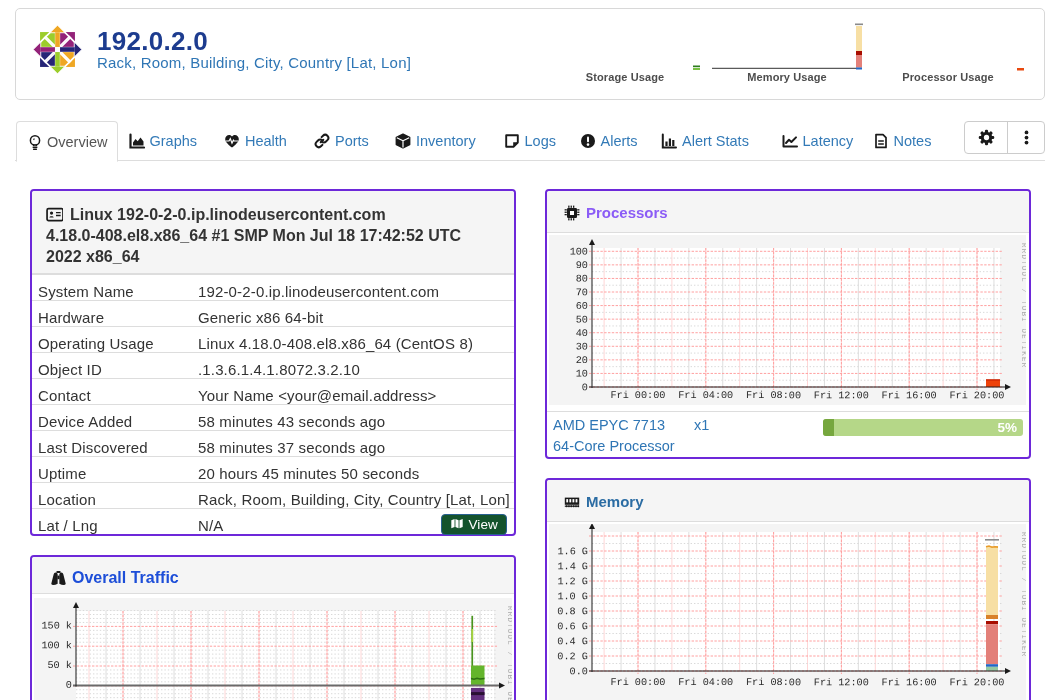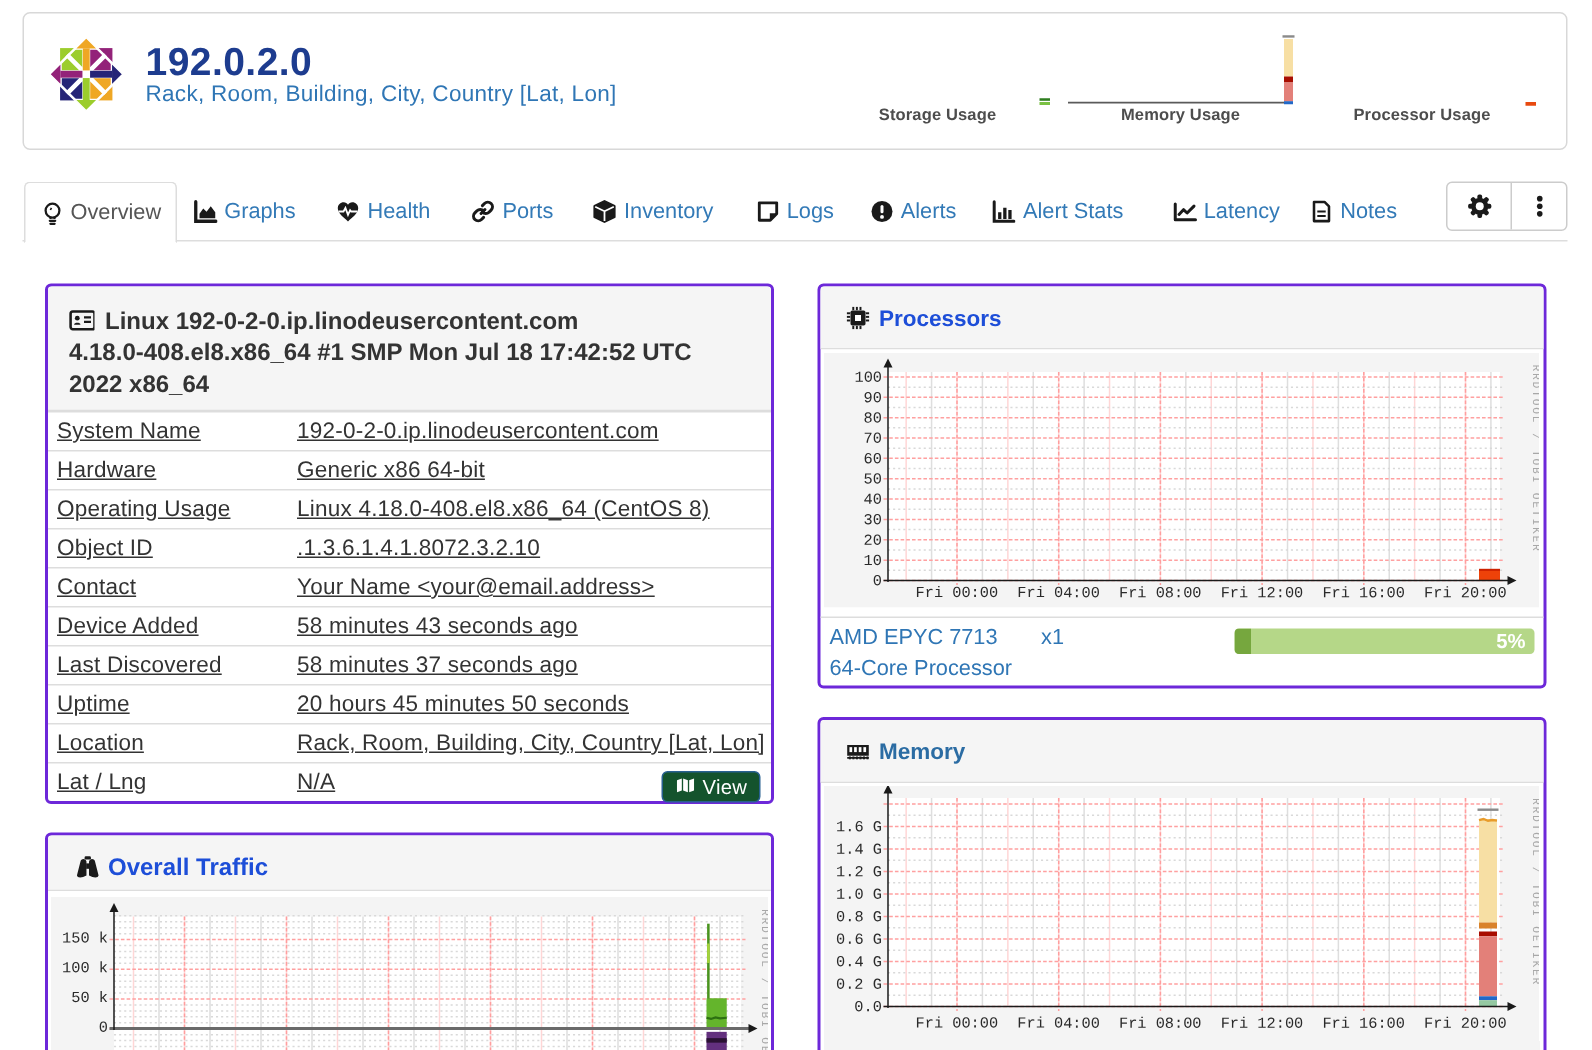--- a/index.html
+++ b/index.html
@@ -13,21 +13,21 @@
   font-size:14.5px; color:#337ab7; position:absolute; top:0; }
 .tab svg { flex:none; }
 .tab.active { background:#fff; border:1px solid #ddd; border-bottom:1px solid #fff; border-radius:4px 4px 0 0;
   color:#555; height:41px; padding:0 10px; gap:4px; }
 .btngroup { position:absolute; left:964px; top:121px; width:81px; height:33px; border:1px solid #ccc;
   border-radius:4px; display:flex; }
 .btngroup .b { flex:1; display:flex; align-items:center; justify-content:center; }
 .btngroup .b:first-child { border-right:1px solid #ccc; flex:0 0 43px; }
 .panel { position:absolute; background:#fff; border:2px solid #6d28d9; border-radius:4px; }
 .phead { background:#f5f5f5; border-bottom:1px solid #ddd; border-radius:3px 3px 0 0; }
-.irow { display:flex; height:26px; border-top:1px solid #ddd; align-items:center; font-size:15px; color:#333; position:relative; letter-spacing:0.15px;text-decoration:underline; }
+.irow { display:flex; height:26px; border-top:1px solid #ddd; align-items:flex-end; font-size:15px; color:#333; position:relative; letter-spacing:0.15px; }
 .ilbl { width:166px; padding-left:6px; flex:none; }
 .ival { flex:1; }
 .viewbtn { position:absolute; right:7px; top:4.5px; background:#14532d; border:1px solid #286090; color:#fff;
   border-radius:4px; font-size:13.5px; height:21px; padding:0 8px; display:flex; align-items:center; }
 </style></head>
 <body>
 <div class="hcard"></div>
 <svg width="49" height="49" viewBox="0 0 50 50" style="position:absolute;left:33px;top:25px">
     <rect x="7.2" y="7.2" width="15.1" height="15.1" fill="#9ccd2c"></rect>
     <rect x="27.7" y="7.2" width="15.1" height="15.1" fill="#932279"></rect>
@@ -340,21 +340,21 @@
 <text x="38" y="30.4" text-anchor="end" font-family="Liberation Mono, monospace" font-size="10.2" fill="#2a2a2a" transform="rotate(0.03)">150 k</text>
 <text x="38" y="50.2" text-anchor="end" font-family="Liberation Mono, monospace" font-size="10.2" fill="#2a2a2a" transform="rotate(0.03)">100 k</text>
 <text x="38" y="70.0" text-anchor="end" font-family="Liberation Mono, monospace" font-size="10.2" fill="#2a2a2a" transform="rotate(0.03)">50 k</text>
 <text x="38" y="89.8" text-anchor="end" font-family="Liberation Mono, monospace" font-size="10.2" fill="#2a2a2a" transform="rotate(0.03)">0</text>
 <text x="474" y="8" font-family="Liberation Mono, monospace" font-size="7.5" fill="#a8a8a8" letter-spacing="1.2" transform="rotate(90 474 8)">RRDTOOL / TOBI OETIKER</text>
       </svg>
     </div>
 </div>
 
 <div class="panel" style="left:545px;top:189px;width:486px;height:270px">
-  <div class="phead" style="height:41.5px;padding:13px 10px 0 17px;font-size:15px;font-weight:bold;color:#1d4ed8">
+  <div class="phead" style="height:41.5px;padding:13px 10px 0 17px;font-size:15px;font-weight:bold;color:#8b5cf6">
     <svg width="16" height="16" viewBox="0 0 16 16" style="vertical-align:-3px;margin-right:6px">
         <g>
           <rect x="3" y="3" width="10" height="10" rx="1.2" fill="#1a1a1a"></rect>
           <rect x="6" y="6" width="4" height="4" fill="#fff"></rect>
           <rect x="4.2" y="0.6" width="1.3" height="2.2" fill="#1a1a1a"></rect>
           <rect x="4.2" y="13.2" width="1.3" height="2.2" fill="#1a1a1a"></rect>
           <rect x="0.6" y="4.2" width="2.2" height="1.3" fill="#1a1a1a"></rect>
           <rect x="13.2" y="4.2" width="2.2" height="1.3" fill="#1a1a1a"></rect>
           <rect x="6.6" y="0.6" width="1.3" height="2.2" fill="#1a1a1a"></rect>
           <rect x="6.6" y="13.2" width="1.3" height="2.2" fill="#1a1a1a"></rect>

